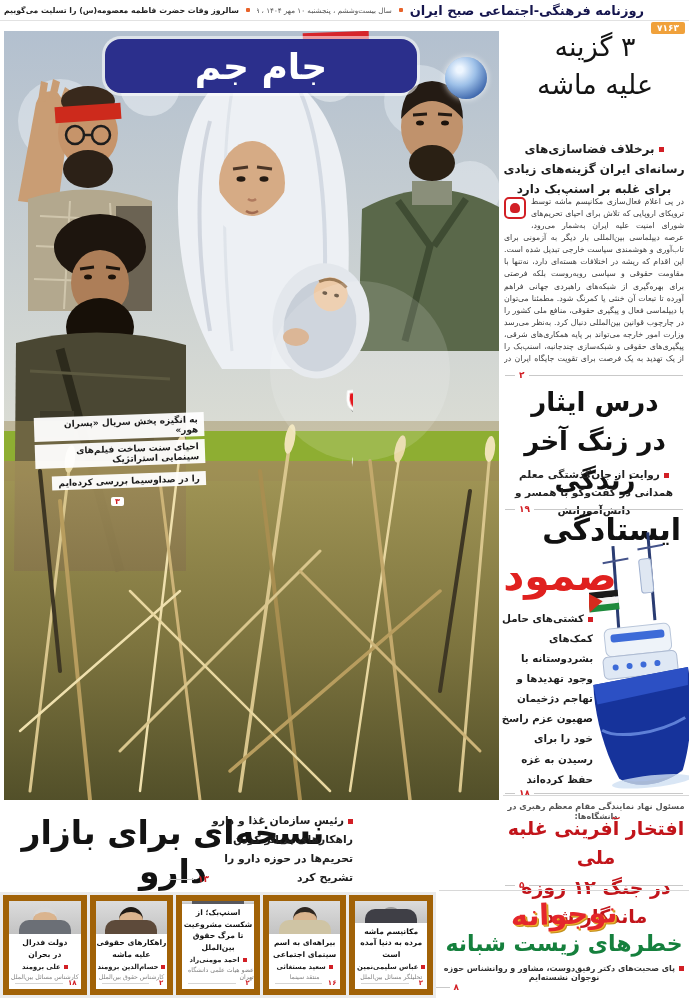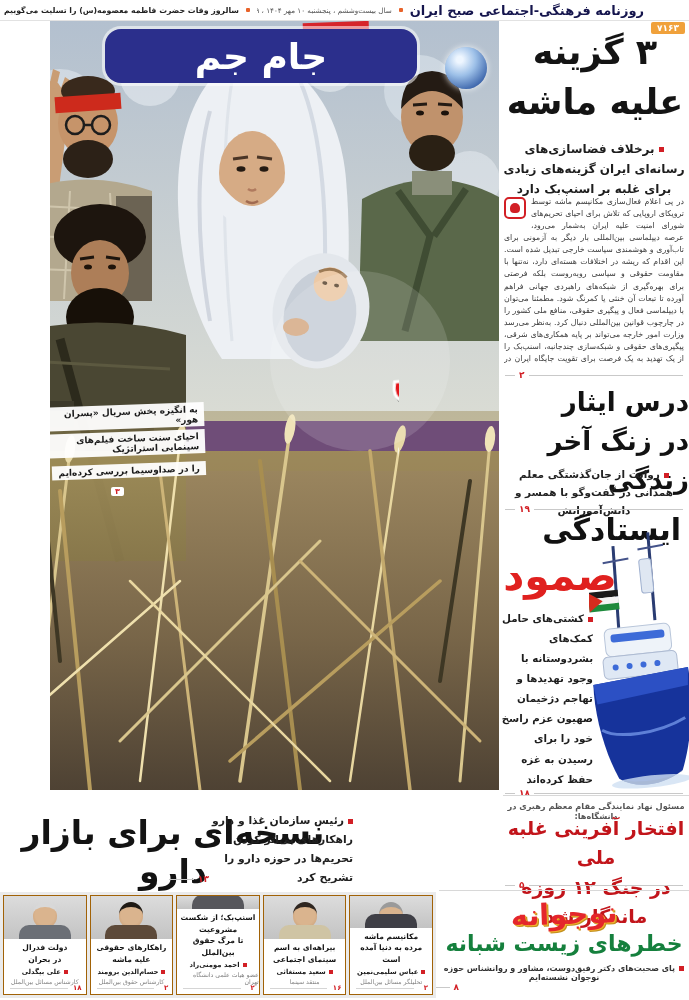--- a/index.html
+++ b/index.html
@@ -16,27 +16,27 @@
   .dot-sep { width:4px; height:4px; background:#e8632a; border-radius:1px; flex:0 0 auto; }
 
   
   .bullet { display:inline-block; width:5px; height:5px; background:#d21f25; margin-left:4px; vertical-align:middle; }
   .pref { position:absolute; display:flex; align-items:center; gap:4px; }
   .pref .ln { flex:1; height:1px; background:#c9c9c9; }
   .pref .num { color:#d21f25; font-weight:bold; font-size:9px; }
 
   
   .leftcol-abs { position:absolute; }
-  .lead-title { top:28px; right:0; width:188px; text-align:center; font-weight:bold; font-size:35px; line-height:1.42; color:#141414; letter-spacing:-1px; }
+  .lead-title { top:28px; right:0; width:188px; text-align:center; font-weight:normal; font-size:27px; line-height:1.42; color:#141414; letter-spacing:-1px; }
   .lead-sub { top:140px; right:4px; width:182px; text-align:center; font-size:12px; font-weight:bold; color:#1e1e1e; line-height:1.65; }
   .lead-body-wrap { top:196px; right:5px; width:180px; height:170px; overflow:hidden; }
   .lead-body { font-size:7.8px; line-height:1.55; color:#3a3a3a; text-align:justify; }
   .jj-mark { float:left; width:22px; height:22px; border:2px solid #d21f25; border-radius:5px; margin:1px 5px 2px 0; position:relative; }
   .jj-mark::after { content:""; position:absolute; inset:4px; background:#d21f25; border-radius:50% 50% 4px 4px; }
-  .sac-title { top:383px; right:0; width:188px; font-weight:bold; font-size:26px; line-height:1.5; color:#121212; letter-spacing:-0.5px; }
+  .sac-title { top:383px; right:0; width:188px; text-align:center; font-weight:bold; font-size:26px; line-height:1.5; color:#121212; letter-spacing:-0.5px; }
   .sac-sub { top:466px; right:4px; width:182px; text-align:center; font-size:10.5px; font-weight:bold; color:#222; line-height:1.7; }
 
   
   .sumud-black { top:512px; right:8px; font-size:30px; font-weight:bold; color:#111; }
   .sumud-red { top:552px; right:72px; font-size:41px; font-weight:bold; color:#e0211f; }
   .sumud-sub { top:608px; right:96px; width:92px; font-size:10.3px; font-weight:bold; color:#1d1d1d; line-height:1.95; text-align:right; }
   .ship-box { top:530px; right:0; width:100px; height:260px; }
 
   
   .hline { position:absolute; height:1px; background:#d8d8d8; }
@@ -46,34 +46,34 @@
   
   .pharma-head { top:813px; left:8px; width:330px; direction:rtl; text-align:center; font-size:33px; font-weight:bold; color:#131313; letter-spacing:-1px; }
   .pharma-sub { top:812px; right:336px; width:158px; font-size:10.8px; font-weight:bold; color:#202020; line-height:1.75; text-align:right; }
 
   
   .noj-logo { top:897px; right:0; width:250px; text-align:center; font-size:29px; font-weight:bold; color:#e4262c; transform:rotate(-2deg); text-shadow:1px 1px 0 #f2b22e, 2px 2px 0 #c2901f; }
   .noj-head { top:931px; right:0; width:250px; text-align:center; font-size:22px; font-weight:bold; color:#15803d; }
   .noj-sub { top:964px; right:0; width:250px; text-align:center; font-size:8px; font-weight:bold; color:#333; }
 
   
-  .collage { position:absolute; top:21px; right:190px; width:449px; height:769px; overflow:hidden; background:#4c1d95; }
+  .collage { position:absolute; top:31px; right:190px; width:495px; height:769px; overflow:hidden; background:#84cc16; }
   .collage > svg.scene { position:absolute; inset:0; }
   .brand-ribbon { position:absolute; top:1px; right:130px; width:66px; height:20px; background:#d6252b; transform:rotate(-2deg); z-index:1; }
   .brand-logo { position:absolute; top:8px; right:82px; width:312px; height:54px; background:#2b2f8c; border-radius:16px; z-index:2; display:flex; align-items:center; justify-content:center; box-shadow:0 0 0 3px rgba(255,255,255,0.55); }
   .brand-logo span { color:#fff; font-size:36px; font-weight:bold; letter-spacing:2px; }
   .globe { position:absolute; top:26px; right:12px; width:42px; height:42px; border-radius:50%; z-index:1; background:radial-gradient(circle at 35% 30%, #eef6ff 8%, #9dc0e8 40%, #2b55a0 85%); box-shadow:0 0 6px rgba(255,255,255,0.8); }
   .tv-head-svg { position:absolute; top:332px; left:0; width:349px; height:156px; z-index:3; }
   .tv-captions { position:absolute; top:384px; right:294px; width:170px; z-index:4; direction:rtl; text-align:right; transform:rotate(-2deg); }
   .tv-captions span { display:inline-block; background:rgba(255,255,255,0.95); color:#1b1b1b; font-size:9px; font-weight:bold; padding:2px 6px; margin-bottom:3px; }
   .tv-badge { position:absolute; top:466px; right:375px; z-index:4; background:#fff; color:#d21f25; font-size:8px; font-weight:bold; padding:0 4px; border-radius:2px; }
 
   
   .experts { position:absolute; top:892px; left:0; width:436px; height:106px; background:#ebebeb; display:flex; flex-direction:row; gap:3px; padding:3px; direction:rtl; }
-  .card { position:relative; flex:1; background:#fff; border:1px solid #a16207; display:flex; flex-direction:column; align-items:center; padding-bottom:9px; }
+  .card { position:relative; flex:1; background:#fff; border:6px solid #a16207; display:flex; flex-direction:column; align-items:center; padding-bottom:9px; }
   .portrait { width:100%; height:44px; background:linear-gradient(#dcdcdc,#c3c3c3); position:relative; overflow:hidden; }
   .portrait .head { position:absolute; top:6px; left:50%; transform:translateX(-50%); width:24px; height:26px; border-radius:50% 50% 45% 45%; background:radial-gradient(circle at 50% 38%, #dab48e 55%, #c59a72); border-top:5px solid var(--hair,#4a4a4a); }
   .portrait .torso { position:absolute; bottom:-6px; left:50%; transform:translateX(-50%); width:52px; height:20px; border-radius:10px 10px 0 0; background:var(--suit,#555); }
   .card .ttl { font-size:7.6px; font-weight:bold; color:#141414; text-align:center; line-height:1.5; margin-top:3px; }
   .card .nm { font-size:6.8px; font-weight:bold; color:#1a1a1a; margin-top:3px; }
   .card .nm::before { content:""; display:inline-block; width:4px; height:4px; background:#d21f25; margin-left:3px; }
   .card .rl { font-size:6.2px; color:#808080; margin-top:2px; }
   .card .pg { position:absolute; bottom:2px; right:4px; color:#d21f25; font-size:7px; font-weight:bold; }
   .card .pgline { position:absolute; bottom:5px; right:18px; left:6px; height:1px; background:#d5d5d5; }
 </style>
@@ -381,20 +381,20 @@
       <div class="rl">کارشناس حقوق بین‌الملل</div>
       <span class="pg">۲</span>
         <span class="pgline"></span>
     </div>
     <div class="card" style="--suit:#6b6f76; --hair:#d8d8d8;">
       <div class="portrait">
           <span class="head"></span>
           <span class="torso"></span>
         </div>
       <div class="ttl"><span>دولت فدرال</span><br><span>در بحران</span></div>
-      <div class="nm">علی بیگدلی</div>
+      <div class="nm">علی برومند</div>
       <div class="rl">کارشناس مسائل بین‌الملل</div>
       <span class="pg">۱۸</span>
         <span class="pgline"></span>
     </div>
   </div>
 
 </div>
 
 </body></html>

